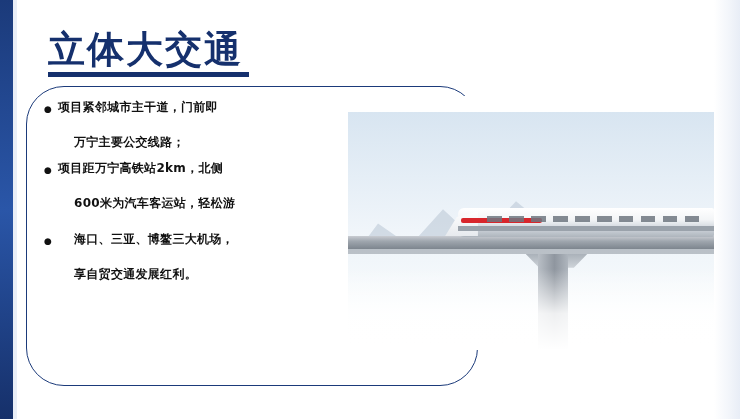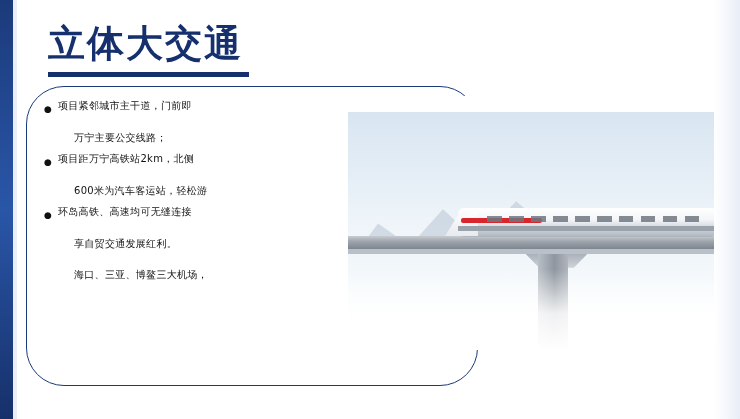--- a/index.html
+++ b/index.html
@@ -43,21 +43,21 @@
     right: 0;
     top: 0;
     width: 26px;
     height: 419px;
     background: linear-gradient(to right, #ffffff 0%, #f2f5fa 60%, #e8edf6 100%);
   }
   
   .title {
     position: absolute;
     left: 48px;
-    top: 22px;
+    top: 28px;
     font-size: 37px;
     font-weight: bold;
     color: #15306d;
     letter-spacing: 2px;
     line-height: 1.2;
     white-space: nowrap;
   }
   .title-underline {
     position: absolute;
     left: 48px;
@@ -95,23 +95,24 @@
     font-size: 16.5px;
     color: #1a1a1a;
     line-height: 1.95;
   }
   .bullet-item {
     display: block;
     position: relative;
     padding-left: 14px;
     margin-bottom: 2px;
     font-family: "DejaVu Sans", "Liberation Sans", sans-serif;
-    font-size: 10px;
+    font-size: 12px;
     color: #111111;
     letter-spacing: 0.3px;
+    font-weight: bold;
   }
   .bullet-item::before {
     content: "\25CF";
     position: absolute;
     left: 0;
     top: 0;
     font-size: 9px;
     line-height: 2.9;
     color: #111111;
   }
@@ -258,23 +259,22 @@
       <span>项目紧邻城市主干道，门前即</span>
       <span class="bullet-line2">万宁主要公交线路；</span>
     </div>
 
     <div class="bullet-item">
       <span>项目距万宁高铁站2km，北侧</span>
       <span class="bullet-line2">600米为汽车客运站，轻松游</span>
     </div>
 
     <div class="bullet-item">
-      <span>环岛高铁、高速均可无缝连接</span>
+      <span class="bullet-line2">海口、三亚、博鳌三大机场，</span>
       <span class="bullet-line2">享自贸交通发展红利。</span>
-      <span class="bullet-line2">海口、三亚、博鳌三大机场，</span>
     </div>
 
   </div>
 
   <div class="photo">
     <div class="sky"></div>
     <svg class="mountains" viewBox="0 0 366 80" preserveAspectRatio="none">
       <polygon points="0,80 30,40 62,62 95,26 130,58 168,18 210,52 250,30 292,60 330,36 366,66 366,80" fill="#b9c6d4"></polygon>
       <polygon points="0,80 44,54 80,70 120,44 160,68 200,46 240,70 280,52 320,72 366,56 366,80" fill="#cfd9e4"></polygon>
     </svg>

